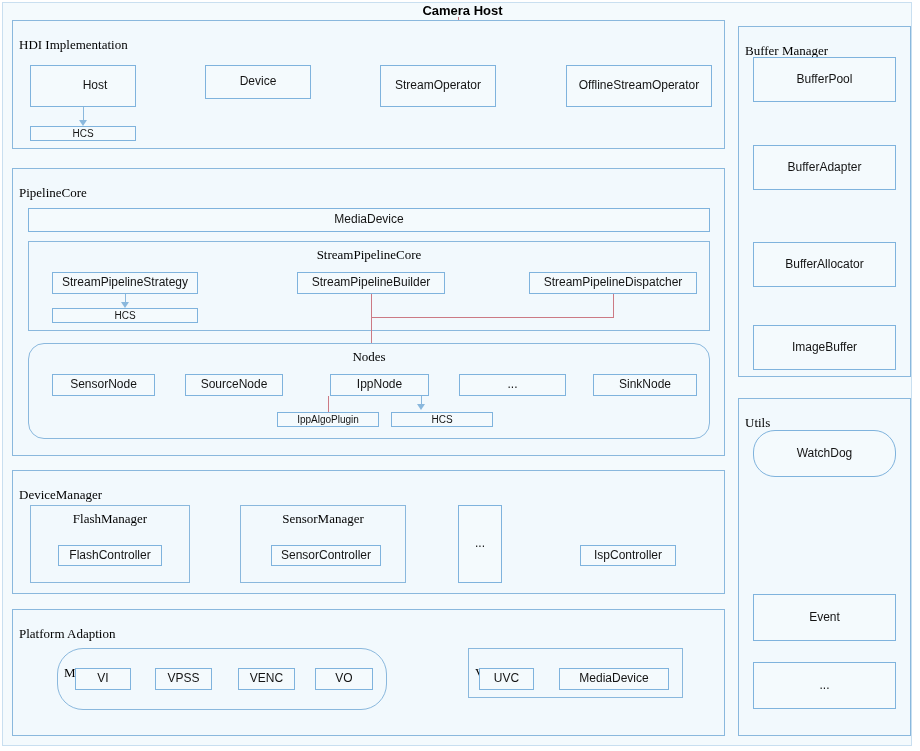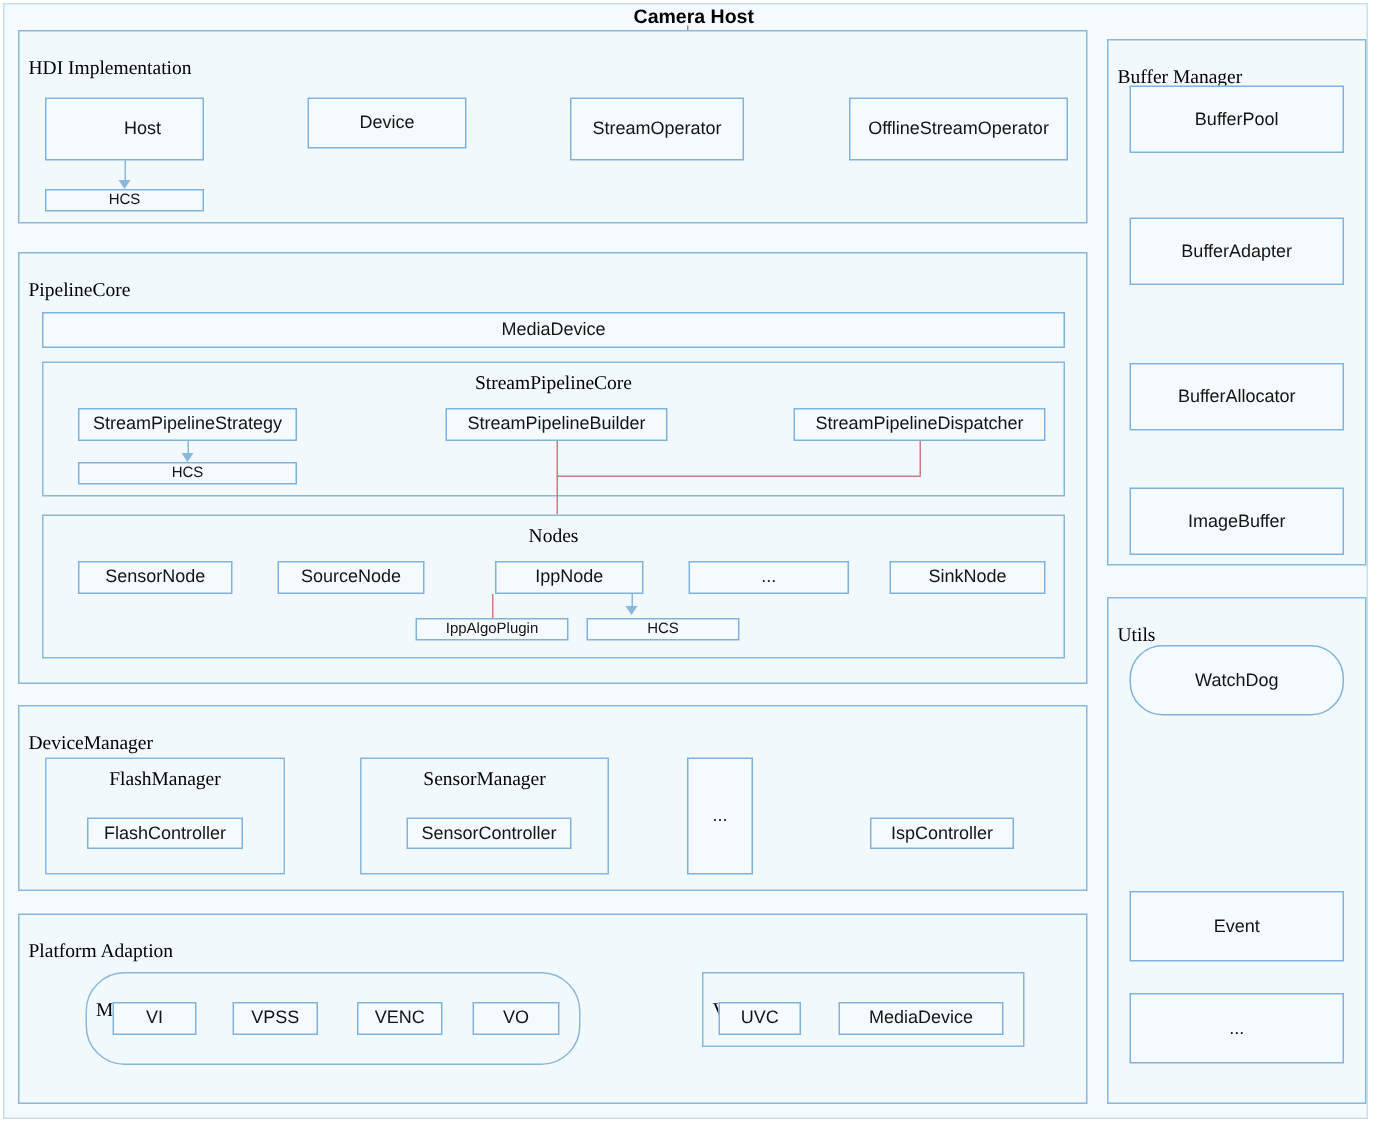--- a/index.html
+++ b/index.html
@@ -156,21 +156,21 @@
 
   <div class="bline-v" style="left:125px; top:294px; height:10px;"></div>
   <div class="arrow-down" style="left:121px; top:302px;"></div>
   <div class="box small" style="left:52px; top:308px; width:146px; height:15px;">HCS</div>
 
   <div class="line-v" style="left:371px; top:294px; height:23px;"></div>
   <div class="line-v" style="left:613px; top:294px; height:23px;"></div>
   <div class="line-h" style="left:371px; top:317px; width:243px;"></div>
   <div class="line-v" style="left:371px; top:317px; height:26px;"></div>
 
-  <div class="group" style="left:28px; top:343px; width:682px; height:96px;">
+  <div class="group" style="left:28px; top:343px; width:682px; height:96px;border-radius:16px;">
     <div class="group-title">Nodes</div>
   </div>
 
   <div class="box" style="left:52px;  top:374px; width:103px; height:22px;">SensorNode</div>
   <div class="box" style="left:185px; top:374px; width:98px;  height:22px;">SourceNode</div>
   <div class="box" style="left:330px; top:374px; width:99px;  height:22px;">IppNode</div>
   <div class="box" style="left:459px; top:374px; width:107px; height:22px;">...</div>
   <div class="box" style="left:593px; top:374px; width:104px; height:22px;">SinkNode</div>
 
   <div class="line-v" style="left:328px; top:396px; height:17px;"></div>

